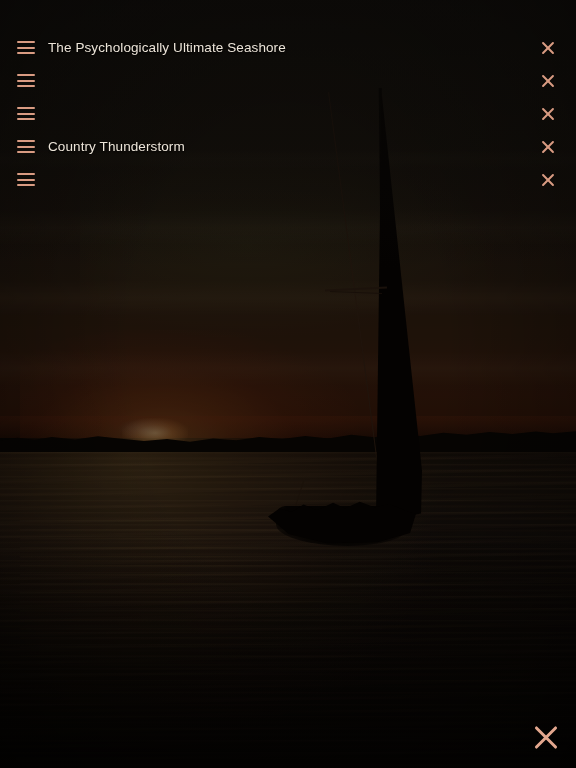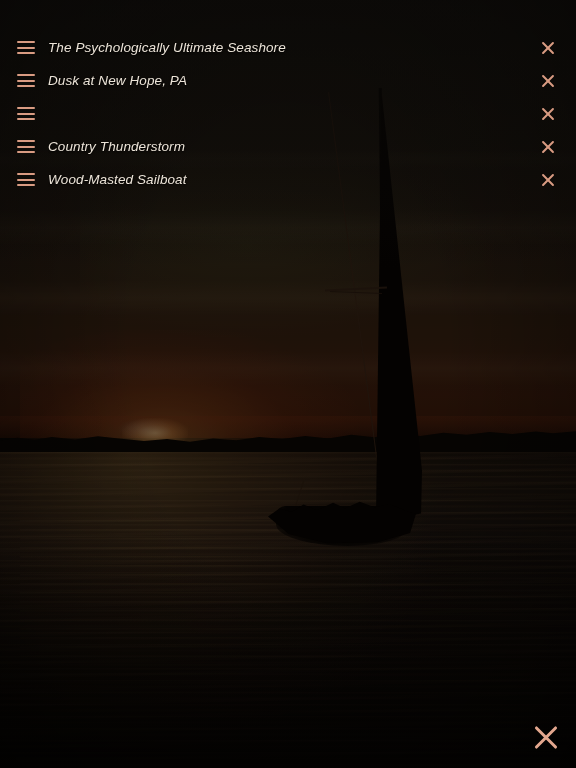--- a/index.html
+++ b/index.html
@@ -290,21 +290,20 @@
   .track-title {
     margin-left: 13px;
     color: #ece4d8;
     font-size: 13.5px;
     line-height: 16px;
     letter-spacing: 0.1px;
     white-space: nowrap;
     text-shadow: 0 1px 2px rgba(0,0,0,0.85);
     flex: 1 1 auto;
     overflow: hidden;
-    font-style: italic;
   }
 
   .remove-btn {
     position: absolute;
     right: 17px;
     top: 50%;
     transform: translateY(-50%);
     width: 22px;
     height: 22px;
     cursor: pointer;
@@ -397,21 +396,20 @@
       <span class="remove-btn"></span>
     </div>
 
 
     <div class="track-row">
       <span class="drag-handle">
           <i></i>
           <i></i>
           <i></i>
         </span>
-      <span class="track-title">Dusk at New Hope, PA</span>
       <span class="remove-btn"></span>
     </div>
 
     <div class="track-row">
       <span class="drag-handle">
           <i></i>
           <i></i>
           <i></i>
         </span>
       <span class="remove-btn"></span>
@@ -427,21 +425,20 @@
       <span class="track-title">Country Thunderstorm</span>
       <span class="remove-btn"></span>
     </div>
 
     <div class="track-row">
       <span class="drag-handle">
           <i></i>
           <i></i>
           <i></i>
         </span>
-      <span class="track-title">Wood-Masted Sailboat</span>
       <span class="remove-btn"></span>
     </div>
 
   </div>
 
   <div class="close-fab"></div>
 
 </div>
 
 </body></html>

